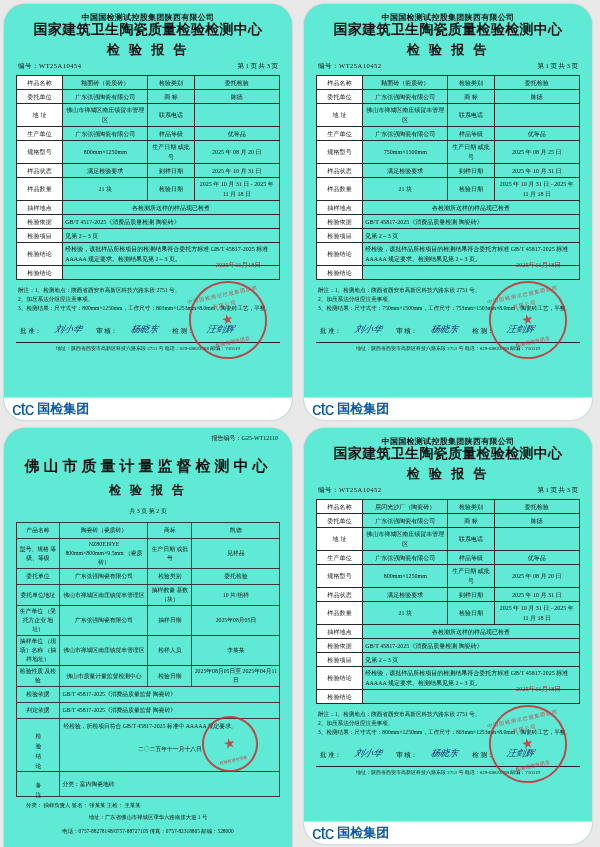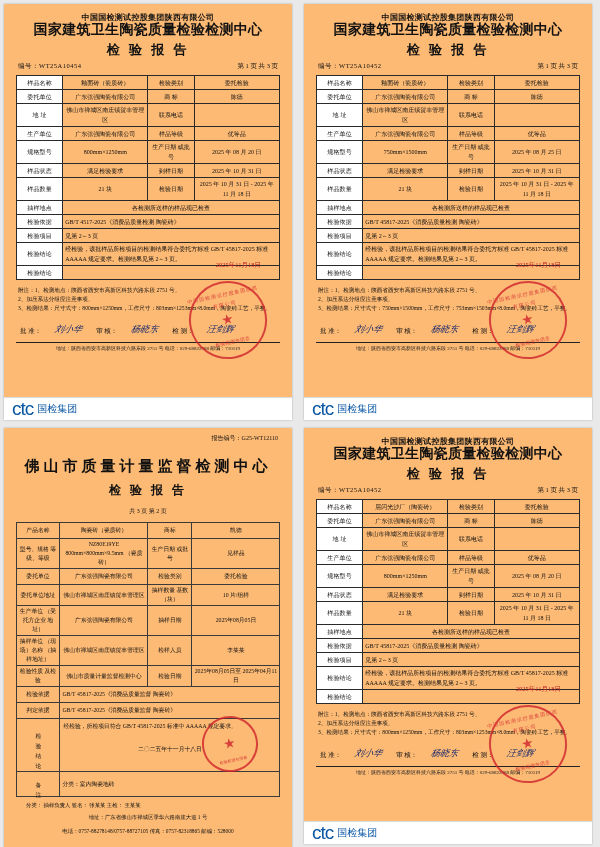--- a/index.html
+++ b/index.html
@@ -1,17 +1,17 @@
 <!DOCTYPE html>
 <html><head>
 <meta charset="utf-8">
 <style>
   html,body{margin:0;padding:0;background:#e9e9e9;}
   body{width:600px;height:847px;font-family:"Liberation Serif",serif;color:#111;}
-  .sheet{position:absolute;background:#fdba74;box-shadow:0 0 2px rgba(0,0,0,.25);overflow:hidden;}
+  .sheet{position:absolute;background:#5eead4;box-shadow:0 0 2px rgba(0,0,0,.25);overflow:hidden;border-radius:21px;}
   
   #doc-tl{left:4px;top:4px;width:288px;height:416px;}
   #doc-tr{left:304px;top:4px;width:288px;height:416px;}
   #doc-bl{left:4px;top:428px;width:288px;height:492px;}
   #doc-br{left:304px;top:428px;width:288px;height:416px;}
 
   .pad{padding:8px 12px 4px 12px;}
   .org{text-align:center;font-size:8px;line-height:12px;font-weight:bold;letter-spacing:.3px;}
   .org .l2{font-size:14px;}
   .rpt-head{display:flex;align-items:flex-end;justify-content:center;gap:6px;margin-top:5px;}
@@ -33,21 +33,21 @@
 
   .notes{font-size:5.6px;line-height:9px;margin-top:6px;padding:0 2px;}
   .notes div{margin:0;}
   .sign{display:flex;gap:14px;font-size:6.5px;margin-top:10px;padding:0 4px;align-items:flex-end;}
   .sign span{white-space:nowrap;}
   .hand{font-family:"DejaVu Serif",serif;font-style:italic;font-size:9px;color:#1a2a6c;transform:skewX(-12deg);}
   .footer-line{border-top:1px solid #222;margin-top:6px;}
   .footaddr{font-size:5px;line-height:8px;text-align:center;color:#222;padding:2px 2px 0 2px;}
   .brandbar{position:absolute;left:0;right:0;bottom:0;height:22px;background:#fff;display:flex;align-items:center;gap:4px;padding-left:8px;border-top:1px solid #ddd;}
   .ctc{font-family:"Liberation Sans",sans-serif;font-weight:normal;font-size:19px;color:#0a57a4;letter-spacing:-1px;}
-  .ctctxt{font-size:10px;font-weight:normal;color:#0a57a4;}
+  .ctctxt{font-size:13px;font-weight:bold;color:#0a57a4;}
 
   
   .seal{position:absolute;width:74px;height:74px;border:2px solid #d0242c;border-radius:50%;opacity:.8;transform:rotate(-12deg);}
   .seal:before{content:"";position:absolute;left:50%;top:50%;width:11px;height:11px;margin:-6px 0 0 -6px;background:#d0242c;
     clip-path:polygon(50% 0,61% 35%,98% 35%,68% 57%,79% 91%,50% 70%,21% 91%,32% 57%,2% 35%,39% 35%);}
   .sealtxt{position:absolute;left:0;right:0;top:7px;text-align:center;font-size:5px;color:#d0242c;letter-spacing:1px;}
   .sealtxt2{position:absolute;left:0;right:0;bottom:9px;text-align:center;font-size:5px;color:#d0242c;}
   .stampdate{position:absolute;font-size:6.5px;color:#c02026;}
 
   

